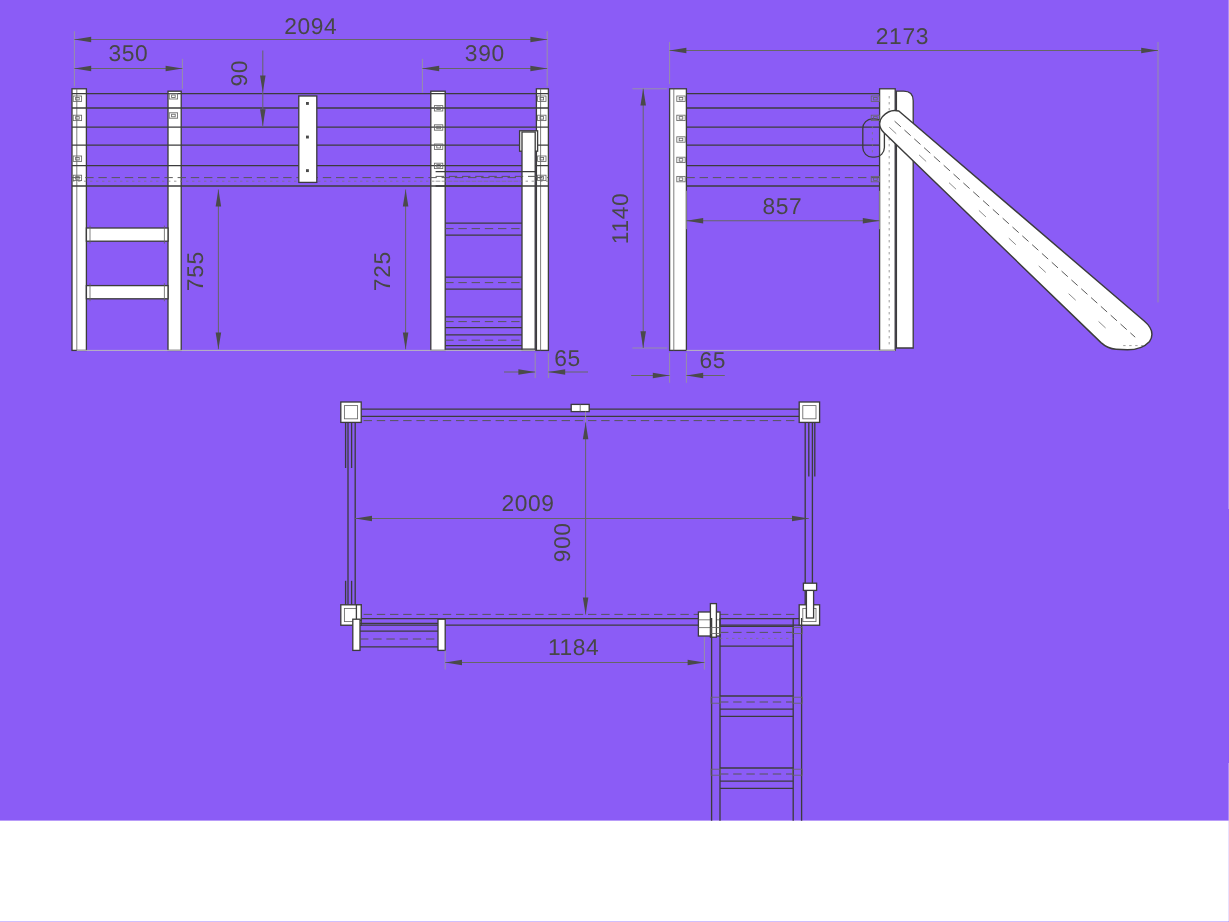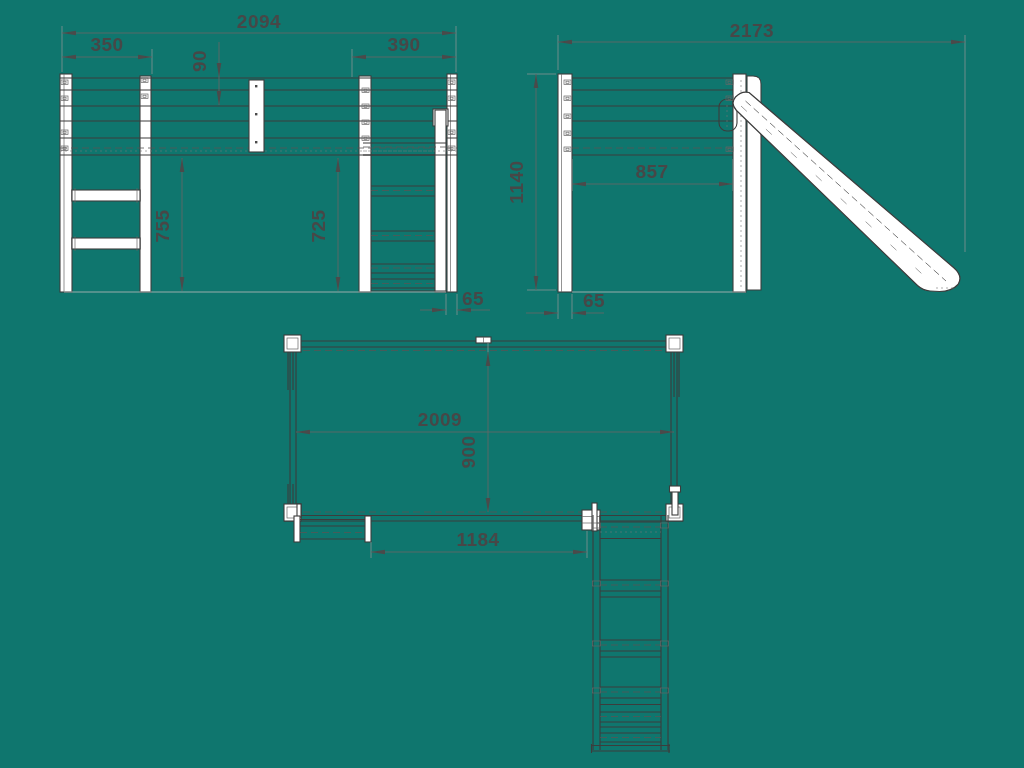--- a/index.html
+++ b/index.html
@@ -1,16 +1,16 @@
 <!DOCTYPE html>
 <html><head>
 <meta charset="utf-8">
 <style>
   html,body{margin:0;padding:0;background:#fff;}
-  .page{width:1024px;height:768px;background:#0f766e;font-weight:bold;}
+  .page{width:1024px;height:684px;background:#8b5cf6;}
   svg{display:block;}
   .geo{stroke:#3c3c3c;stroke-width:1.1;fill:none;stroke-linecap:butt;}
   .geof{stroke:#3c3c3c;stroke-width:1.1;fill:#fff;}
   .thin{stroke:#666;stroke-width:0.7;fill:none;}
   .hid{stroke:#555;stroke-width:0.8;fill:none;stroke-dasharray:7 4;}
   .hid2{stroke:#777;stroke-width:0.6;fill:none;stroke-dasharray:2 3;}
   .dim{stroke:#666;stroke-width:0.85;fill:none;}
   .ext{stroke:#999;stroke-width:0.7;fill:none;}
   .lite{stroke:#bbb;stroke-width:0.8;fill:none;}
   .arr{fill:#4a4a4a;stroke:none;}

